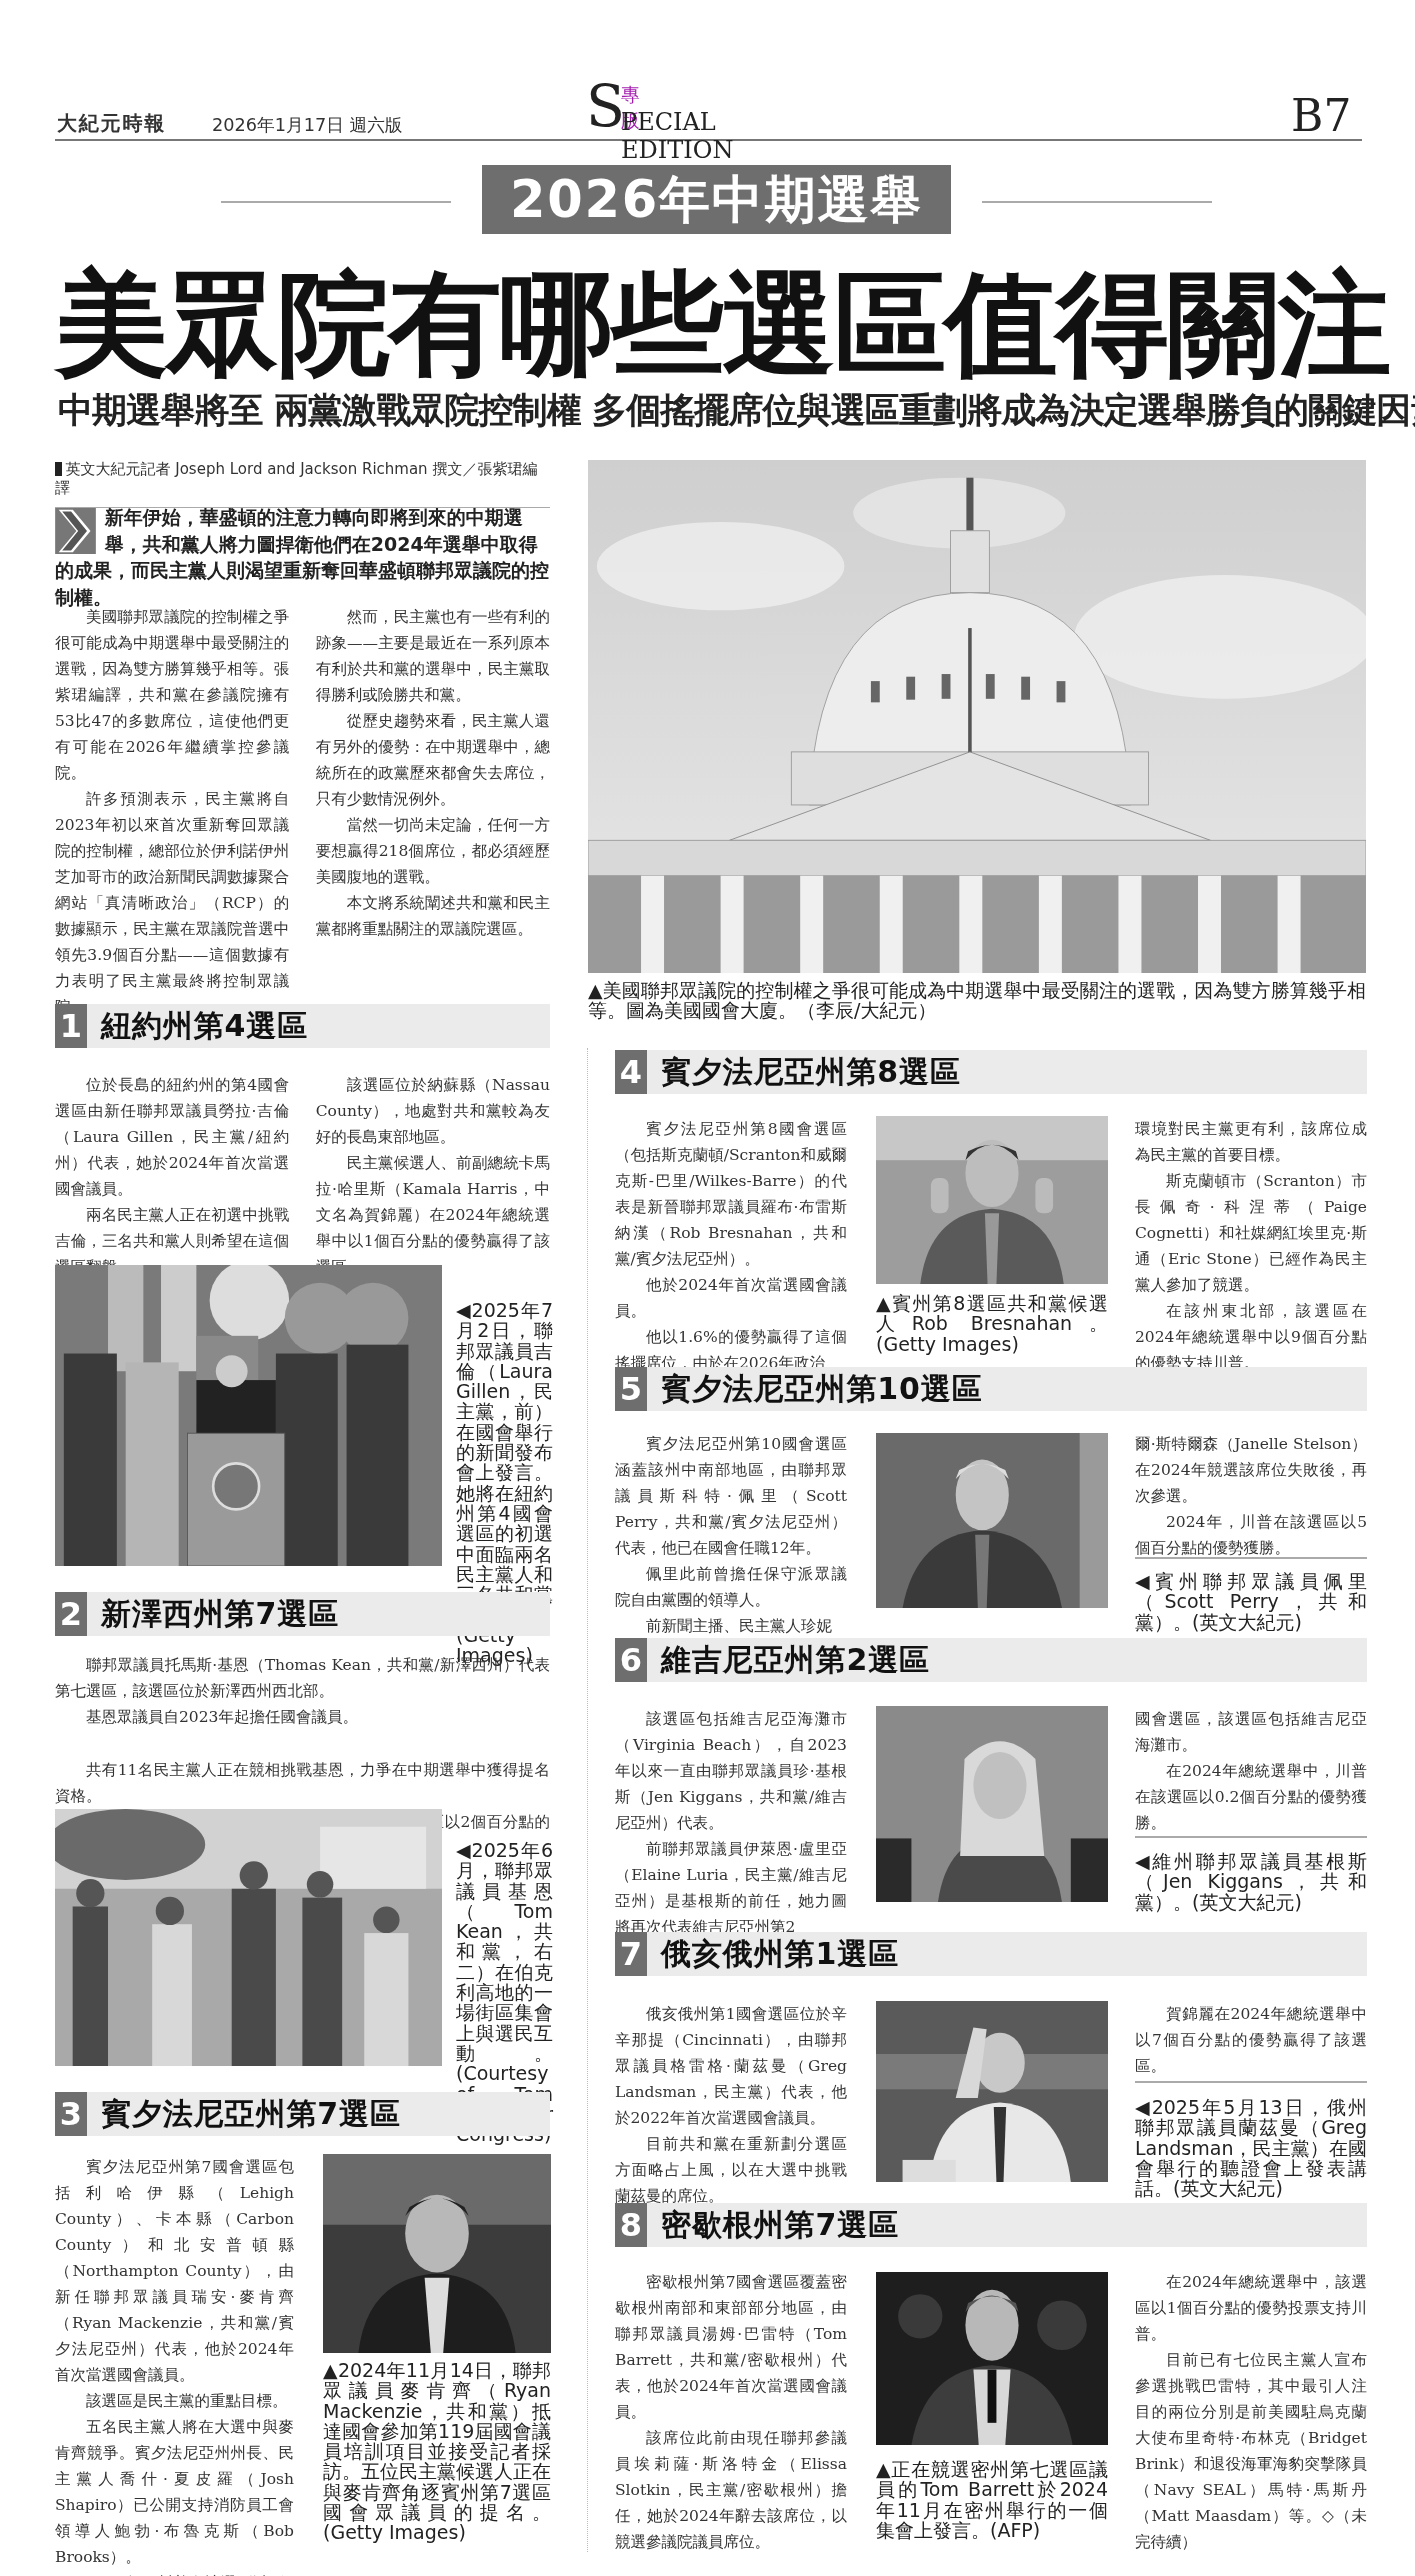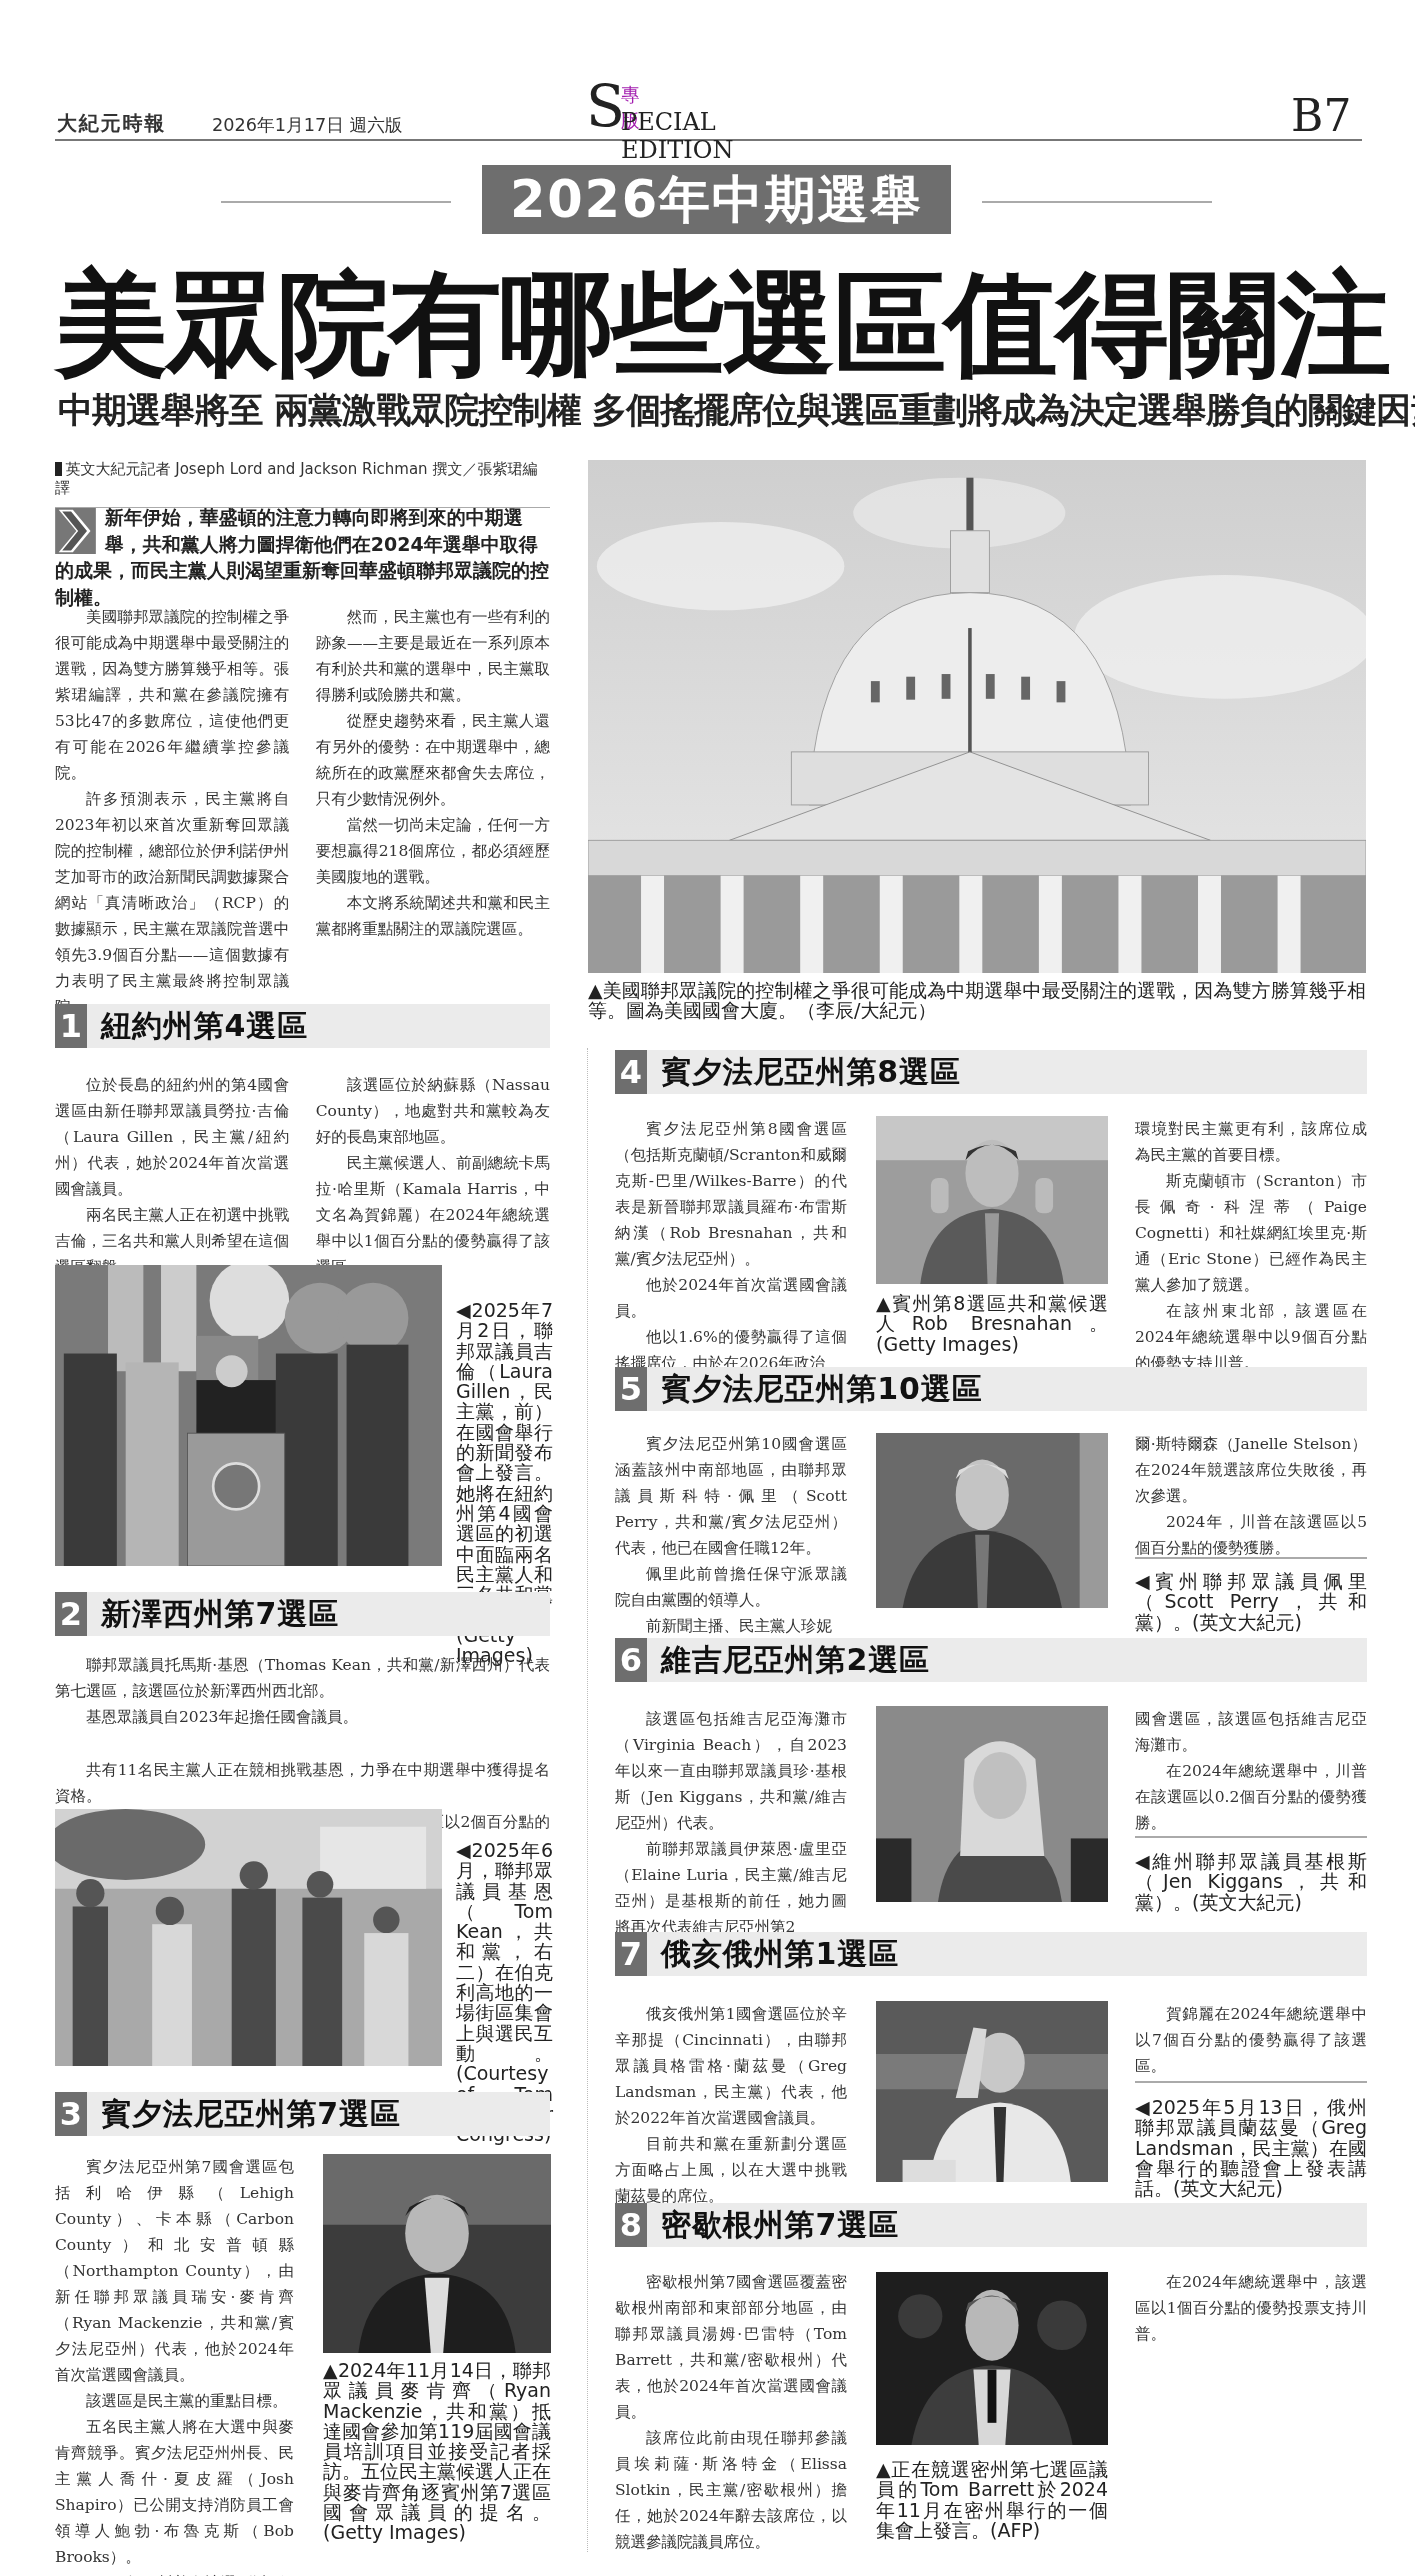--- a/index.html
+++ b/index.html
@@ -371,14 +371,15 @@
     <path d="M40,195 Q55,110 131,105 Q207,110 222,195 Z" fill="#3d3d3d"></path>
     <polygon points="110,110 152,110 146,195 116,195" fill="#d8d8d8"></polygon>
     <ellipse cx="131" cy="60" rx="30" ry="40" fill="#b8b8b8"></ellipse>
     <path d="M101,45 Q131,8 161,45 L158,35 Q131,20 104,35 Z" fill="#555"></path>
     <rect x="126" y="110" width="10" height="60" fill="#111"></rect>
   </svg>
 </div>
 <div class="abs caption bold" style="left:876px; top:2459px; width:232px;">▲正在競選密州第七選區議員的Tom Barrett於2024年11月在密州舉行的一個集會上發言。(AFP)</div>
 <div class="abs body-text" style="left:1135px; top:2269px; width:232px;">
   <p>在2024年總統選舉中，該選區以1個百分點的優勢投票支持川普。</p>
+  <p>目前已有七位民主黨人宣布參選挑戰巴雷特，其中最引人注目的兩位分別是前美國駐烏克蘭大使布里奇特·布林克（Bridget Brink）和退役海軍海豹突擊隊員（Navy SEAL）馬特·馬斯丹（Matt Maasdam）等。◇（未完待續）</p>
 </div>
 
 
 </body></html>

